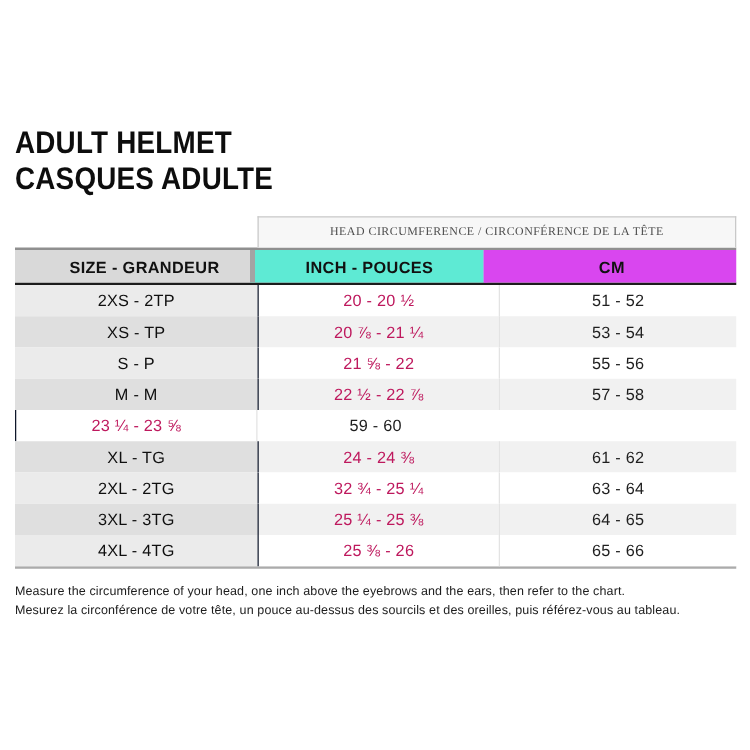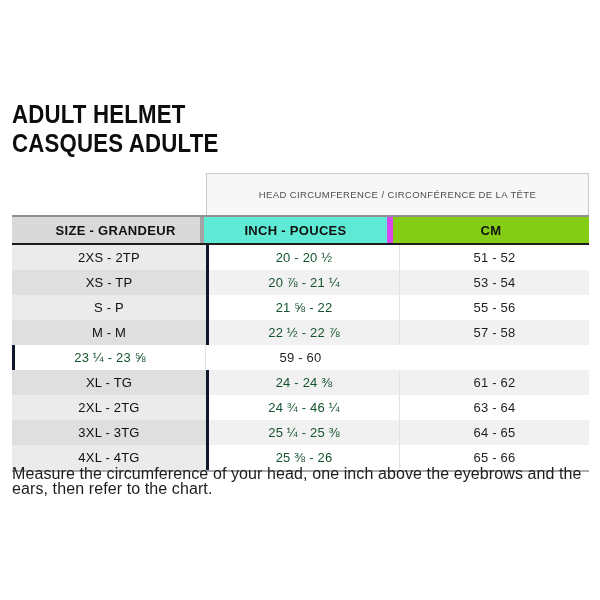--- a/index.html
+++ b/index.html
@@ -38,21 +38,22 @@
   
   .size-table {
     position: absolute;
     left: 12px;
     top: 163px;
     width: 577px;
   }
 
   .banner-row {
     display: flex;
-    height: 42px;
+    height: 25px;
+    font-family: Liberation Serif, serif;
   }
   .banner-spacer {
     width: 194px;
   }
   .banner-box {
     width: 383px;
     box-sizing: border-box;
     background: #f7f7f7;
     border: 1px solid #c9c9c9;
     border-bottom: none;
@@ -75,21 +76,21 @@
     letter-spacing: 0.3px;
   }
   .header-row .hcell {
     display: flex;
     align-items: center;
     justify-content: center;
     box-sizing: border-box;
   }
   .h-size { width: 194px; background: #d9d9d9; padding-left: 19px; }
   .h-inch { width: 193px; background: #5eead4; border-left: 4px solid #a3a3a3; }
-  .h-cm   { width: 209px; background: #84cc16; border-left: 6px solid #d946ef; }
+  .h-cm   { width: 209px; background: #d946ef; border-left: 3px solid #d946ef; }
 
   .tbody {
     border-bottom: 2px solid #ababab;
   }
   .row {
     display: flex;
     height: 25px;
     font-size: 13px;
     letter-spacing: 0.2px;
   }
@@ -99,40 +100,40 @@
     justify-content: center;
     box-sizing: border-box;
   }
   .c-size {
     width: 194px;
     font-weight: normal;
     color: #0f0f0f;
   }
   .c-inch {
     width: 193px;
-    border-left: 3px solid #0f172a;
-    color: #14532d;
+    border-left: 1px solid #0f172a;
+    color: #be185d;
   }
   .c-cm {
     width: 190px;
     border-left: 1px solid #e3e3e3;
     color: #1f1f1f;
   }
   .row.light .c-size { background: #ebebeb; }
   .row.light .c-inch, .row.light .c-cm { background: #ffffff; }
   .row.dark .c-size { background: #dfdfdf; }
   .row.dark .c-inch, .row.dark .c-cm { background: #f1f1f1; }
 
   
   .footer-note {
     position: absolute;
     left: 12px;
     top: 457px;
     width: 580px;
-    font-size: 16px;
+    font-size: 10px;
     line-height: 14.5px;
     color: #1c1c1c;
     letter-spacing: 0.1px;
   }
 </style>
 </head>
 <body>
 
 <div class="page">
 
@@ -179,33 +180,34 @@
         <div class="cell c-inch">23 ¼ - 23 ⅝</div>
         <div class="cell c-cm">59 - 60</div>
       </div>
       <div class="row dark">
         <div class="cell c-size">XL - TG</div>
         <div class="cell c-inch">24 - 24 ⅜</div>
         <div class="cell c-cm">61 - 62</div>
       </div>
       <div class="row light">
         <div class="cell c-size">2XL - 2TG</div>
-        <div class="cell c-inch">24 ¾ - 46 ¼</div>
+        <div class="cell c-inch">32 ¾ - 25 ¼</div>
         <div class="cell c-cm">63 - 64</div>
       </div>
       <div class="row dark">
         <div class="cell c-size">3XL - 3TG</div>
         <div class="cell c-inch">25 ¼ - 25 ⅜</div>
         <div class="cell c-cm">64 - 65</div>
       </div>
       <div class="row light">
         <div class="cell c-size">4XL - 4TG</div>
         <div class="cell c-inch">25 ⅜ - 26</div>
         <div class="cell c-cm">65 - 66</div>
       </div>
     </div>
   </div>
 
   <div class="footer-note">
     <div>Measure the circumference of your head, one inch above the eyebrows and the ears, then refer to the chart.</div>
+    <div>Mesurez la circonférence de votre tête, un pouce au-dessus des sourcils et des oreilles, puis référez-vous au tableau.</div>
   </div>
 
 </div>
 
 </body></html>

